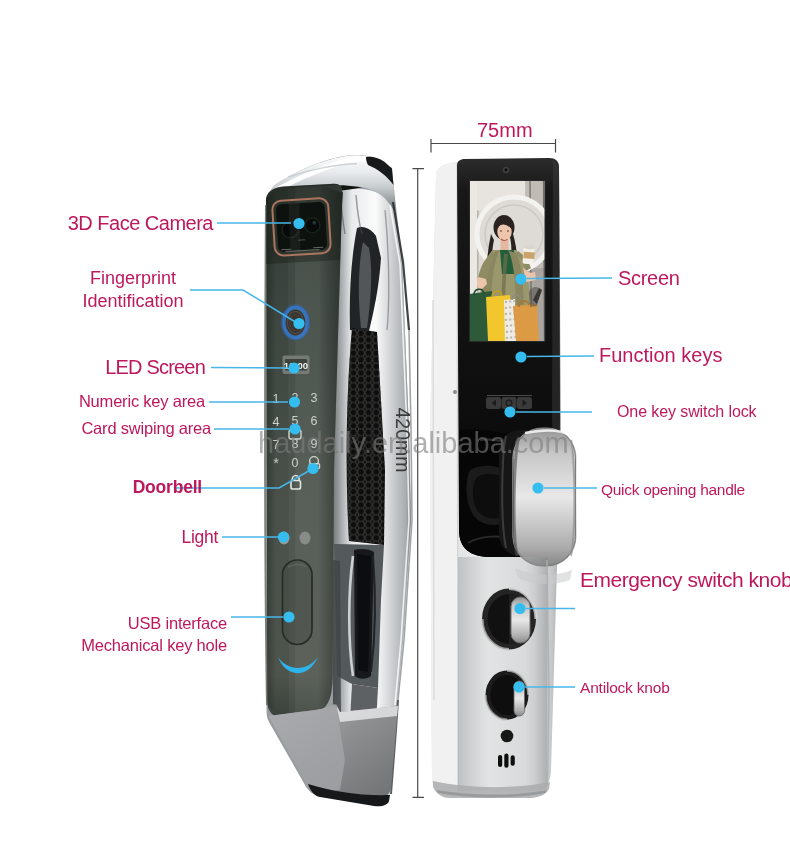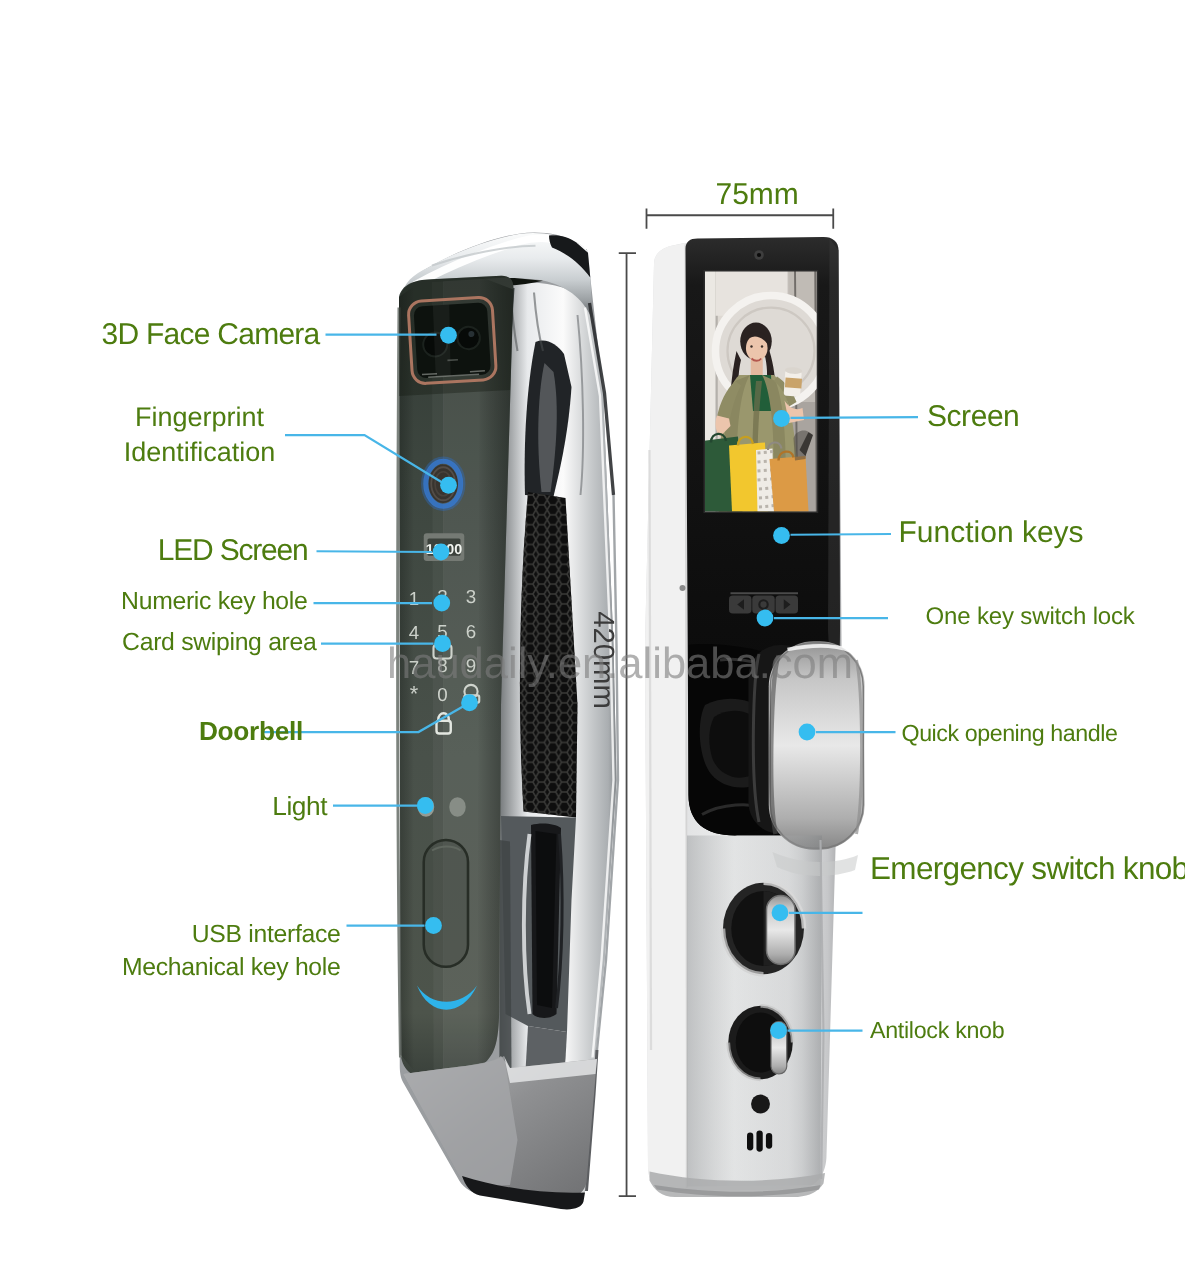--- a/index.html
+++ b/index.html
@@ -1,18 +1,18 @@
 <!DOCTYPE html>
 <html><head>
 <meta charset="utf-8">
 <style>
   html,body{margin:0;padding:0;}
   body{width:790px;height:856px;background:#ffffff;overflow:hidden;position:relative;
        font-family:"Liberation Sans",sans-serif;}
-  .lab{position:absolute;color:#4d7c0f;white-space:nowrap;}
+  .lab{position:absolute;color:#be185d;white-space:nowrap;}
   .r{text-align:right;}
   .c{text-align:center;}
   #wm{position:absolute;left:258px;top:414px;font-size:29px;color:rgba(125,125,125,0.6);
       letter-spacing:0;z-index:50;margin-top:13px;}
   svg{position:absolute;left:0;top:0;}
 </style>
 </head>
 <body>
 <svg id="art" width="790" height="856" viewBox="0 0 790 856">
   <defs>
@@ -382,21 +382,21 @@
       <circle cx="538" cy="488" r="5.6"></circle>
       <circle cx="520" cy="608.5" r="5.6"></circle>
       <circle cx="519" cy="687" r="5.6"></circle>
     </g>
   </g>
 </svg>
 
 <div class="lab r" style="right:577px;top:212px;font-size:20px;letter-spacing:-0.5px;">3D Face Camera</div>
 <div class="lab c" style="left:78px;top:267px;width:110px;font-size:18px;line-height:23px;">Fingerprint<br>Identification</div>
 <div class="lab r" style="right:585px;top:356px;font-size:20px;letter-spacing:-0.8px;margin-left:38px;">LED Screen</div>
-<div class="lab r" style="right:585px;top:392px;font-size:16.5px;letter-spacing:-0.2px;">Numeric key hole</div>
+<div class="lab r" style="right:585px;top:392px;font-size:16.5px;letter-spacing:-0.2px;">Numeric key area</div>
 <div class="lab r" style="right:579px;top:419px;font-size:16.5px;letter-spacing:-0.2px;">Card swiping area</div>
 <div class="lab r" style="right:588px;top:477px;font-size:17.5px;letter-spacing:-0.2px;font-weight:bold;">Doorbell</div>
 <div class="lab r" style="right:572px;top:527px;font-size:17.5px;letter-spacing:-0.3px;">Light</div>
 <div class="lab r" style="right:563px;top:596px;font-size:16.5px;line-height:22px;letter-spacing:-0.2px;margin-top:16px;">USB interface<br>Mechanical key hole</div>
 
 <div class="lab" style="left:618px;top:267px;font-size:20px;letter-spacing:-0.3px;">Screen</div>
 <div class="lab" style="left:599px;top:344px;font-size:20px;">Function keys</div>
 <div class="lab" style="left:597px;top:403px;font-size:16px;letter-spacing:-0.1px;margin-left:20px;">One key switch lock</div>
 <div class="lab" style="left:601px;top:481px;font-size:15.5px;letter-spacing:-0.3px;">Quick opening handle</div>
 <div class="lab" style="left:580px;top:568px;font-size:21px;letter-spacing:-0.45px;">Emergency switch knob</div>

